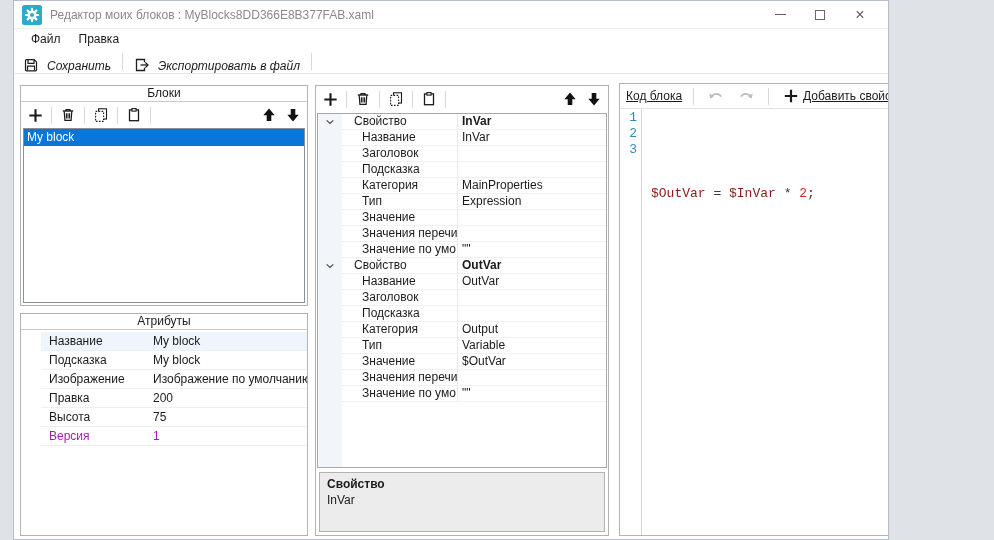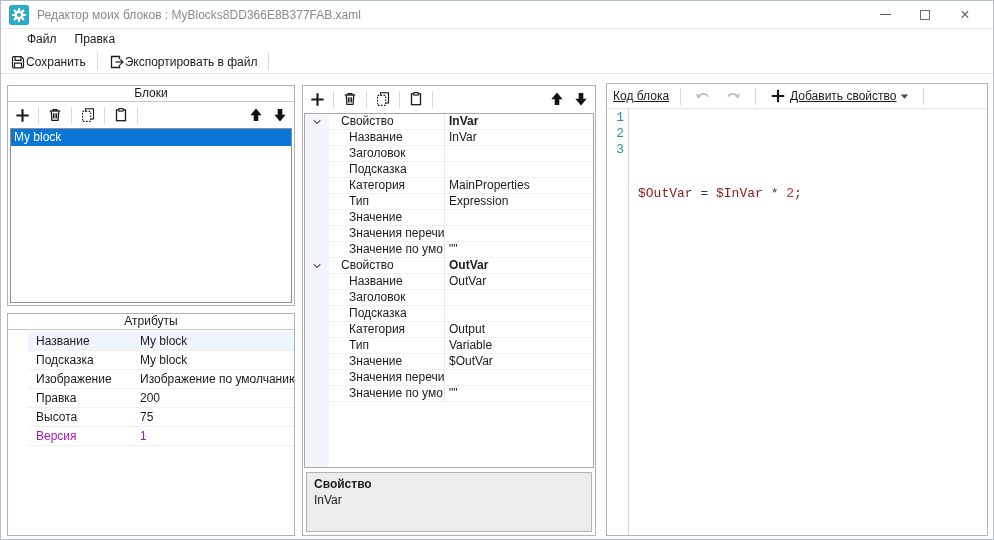--- a/index.html
+++ b/index.html
@@ -1,36 +1,36 @@
 <!DOCTYPE html>
 <html><head>
 <meta charset="utf-8">
 <style>
   html,body{margin:0;padding:0;background:#dfe3e8;}
   *{box-sizing:border-box;}
   .window{
-    position:relative;width:994px;height:540px;background:#ffffff;
+    position:relative;width:876px;height:540px;background:#ffffff;
     border:1px solid #b6c0cc;font-family:"Liberation Sans",sans-serif;
-    font-size:12px;color:#1b1b1b;overflow:hidden;
+    font-size:12px;color:#1b1b1b;overflow:hidden;margin-left:13px;
   }
   
   .titlebar{height:28px;display:flex;align-items:center;padding:0 8px;gap:8px;border-bottom:1px solid #ececec;}
   .app-icon{width:20px;height:20px;flex:none;}
   .win-title{flex:1;color:#8a8a8a;font-size:12px;white-space:nowrap;overflow:hidden;}
   .win-controls{display:flex;align-items:center;gap:0;}
   .wc-btn{width:40px;height:26px;display:flex;align-items:center;justify-content:center;}
   .ic-min{width:11px;border-bottom:1px solid #5f5f5f;height:1px;}
   .ic-max{width:10px;height:10px;border:1px solid #6a6a6a;}
   .ic-close{font-size:16px;color:#5f5f5f;line-height:16px;}
   
-  .menubar{height:21px;display:flex;align-items:center;padding:0 17px;gap:0;}
+  .menubar{height:21px;display:flex;align-items:center;padding:0 8px;gap:0;}
   .menu-item{padding:0 9px;height:21px;line-height:21px;}
   
   .main-toolbar{height:24px;display:flex;align-items:center;padding:0 4px;gap:3px;border-bottom:1px solid #e6e6e6;}
-  .tb-btn{display:flex;align-items:center;gap:0;padding:0 5px;height:22px;}
+  .tb-btn{display:flex;align-items:flex-end;gap:8px;padding:0 5px;height:22px;font-style:italic;}
   .vsep{width:1px;height:17px;background:#d8d8d8;margin:0 3px;flex:none;}
   svg{display:block;}
   
   .content{position:absolute;top:73px;left:0;right:0;bottom:0;}
   .panel{position:absolute;background:#fff;border:1px solid #b2b2b2;display:flex;flex-direction:column;}
   .p-blocks{left:6px;top:11px;width:288px;height:221px;}
   .p-attrs{left:6px;top:239px;width:288px;bottom:3px;}
   .p-props{left:301px;top:11px;width:294px;bottom:3px;}
   .p-code{left:605px;top:9px;width:382px;bottom:3px;}
   .gb-title{height:16px;line-height:15px;text-align:center;border-bottom:1px solid #c9c9c9;flex:none;}

